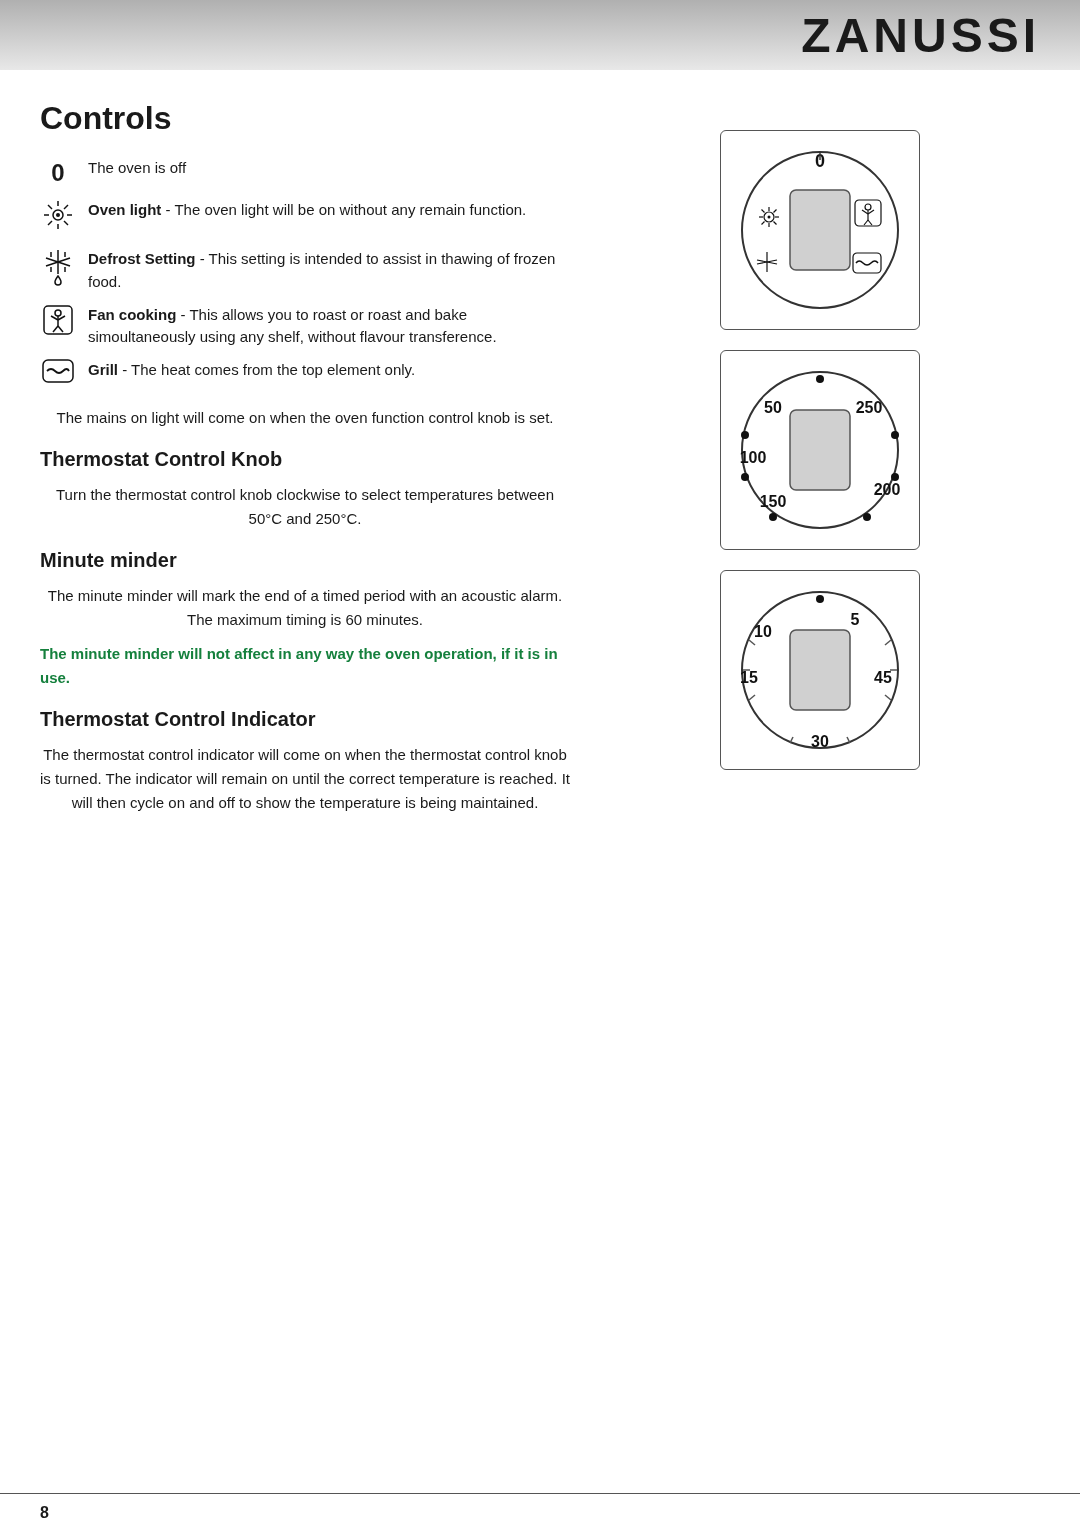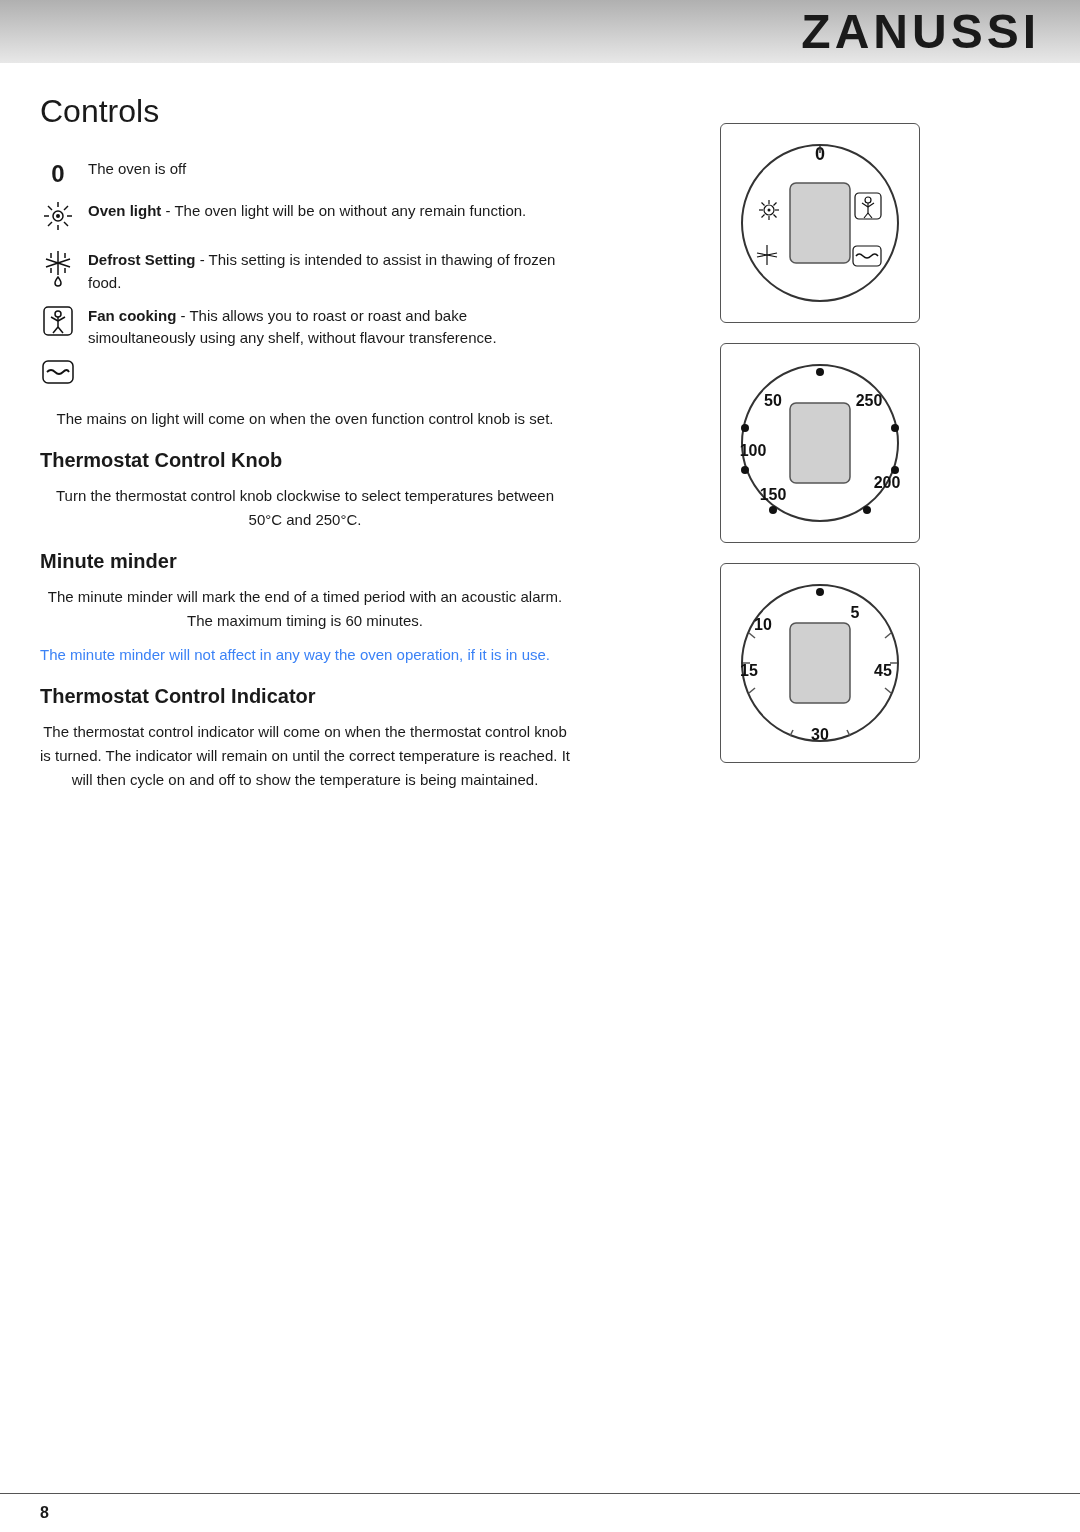--- a/index.html
+++ b/index.html
@@ -9,21 +9,21 @@
       background: #ffffff;
       font-family: Arial, Helvetica, sans-serif;
       font-size: 15px;
       color: #1a1a1a;
       position: relative;
     }
 
     
     .header {
       background: linear-gradient(to bottom, #b0b0b0, #e8e8e8);
-      height: 63px;
+      height: 70px;
       display: flex;
       align-items: center;
       justify-content: flex-end;
       padding-right: 40px;
     }
     .brand-logo {
       font-size: 48px;
       font-weight: 900;
       color: #1a1a1a;
       letter-spacing: 4px;
@@ -47,22 +47,22 @@
       display: flex;
       flex-direction: column;
       gap: 20px;
       padding-top: 30px;
       align-items: center;
     }
 
     
     .page-title {
       font-size: 32px;
-      font-weight: normal;
-      margin-bottom: 28px;
+      font-weight: bold;
+      margin-bottom: 20px;
       color: #1a1a1a;
     }
 
     
     .section-heading {
       font-size: 20px;
       font-weight: bold;
       margin-bottom: 12px;
       margin-top: 18px;
       color: #1a1a1a;
@@ -96,22 +96,22 @@
       font-size: 15px;
       line-height: 1.6;
       margin-bottom: 10px;
       color: #1a1a1a;
       text-align: center;
     }
     .body-text-bold {
       font-size: 15px;
       line-height: 1.6;
       margin-bottom: 10px;
-      color: #3b82f6;
-      font-weight: normal;
+      color: #15803d;
+      font-weight: bold;
     }
 
     
     .knob-diagram {
       width: 200px;
       height: 200px;
       border: 1.5px solid #555;
       border-radius: 6px;
       display: flex;
       align-items: center;
@@ -226,20 +226,23 @@
         </div>
       </li>
 
       <li class="function-item">
         <div class="function-icon">
           
           <svg width="32" height="24" viewBox="0 0 32 24">
             <rect x="1" y="1" width="30" height="22" rx="5" fill="none" stroke="#111" stroke-width="1.5"></rect>
             <path d="M5 12 Q9 8 13 12 Q17 16 21 12 Q25 8 27 12" fill="none" stroke="#111" stroke-width="1.8"></path>
           </svg>
+        </div>
+        <div class="function-text">
+          <strong>Grill</strong><span> - The heat comes from the top element only.</span>
         </div>
       </li>
     </ul>
 
     <p class="body-text">The mains on light will come on when the oven function control knob is set.</p>
 
     <h2 class="section-heading">Thermostat Control Knob</h2>
     <p class="body-text">Turn the thermostat control knob clockwise to select temperatures between 50°C and 250°C.</p>
 
     <h2 class="section-heading">Minute minder</h2>

